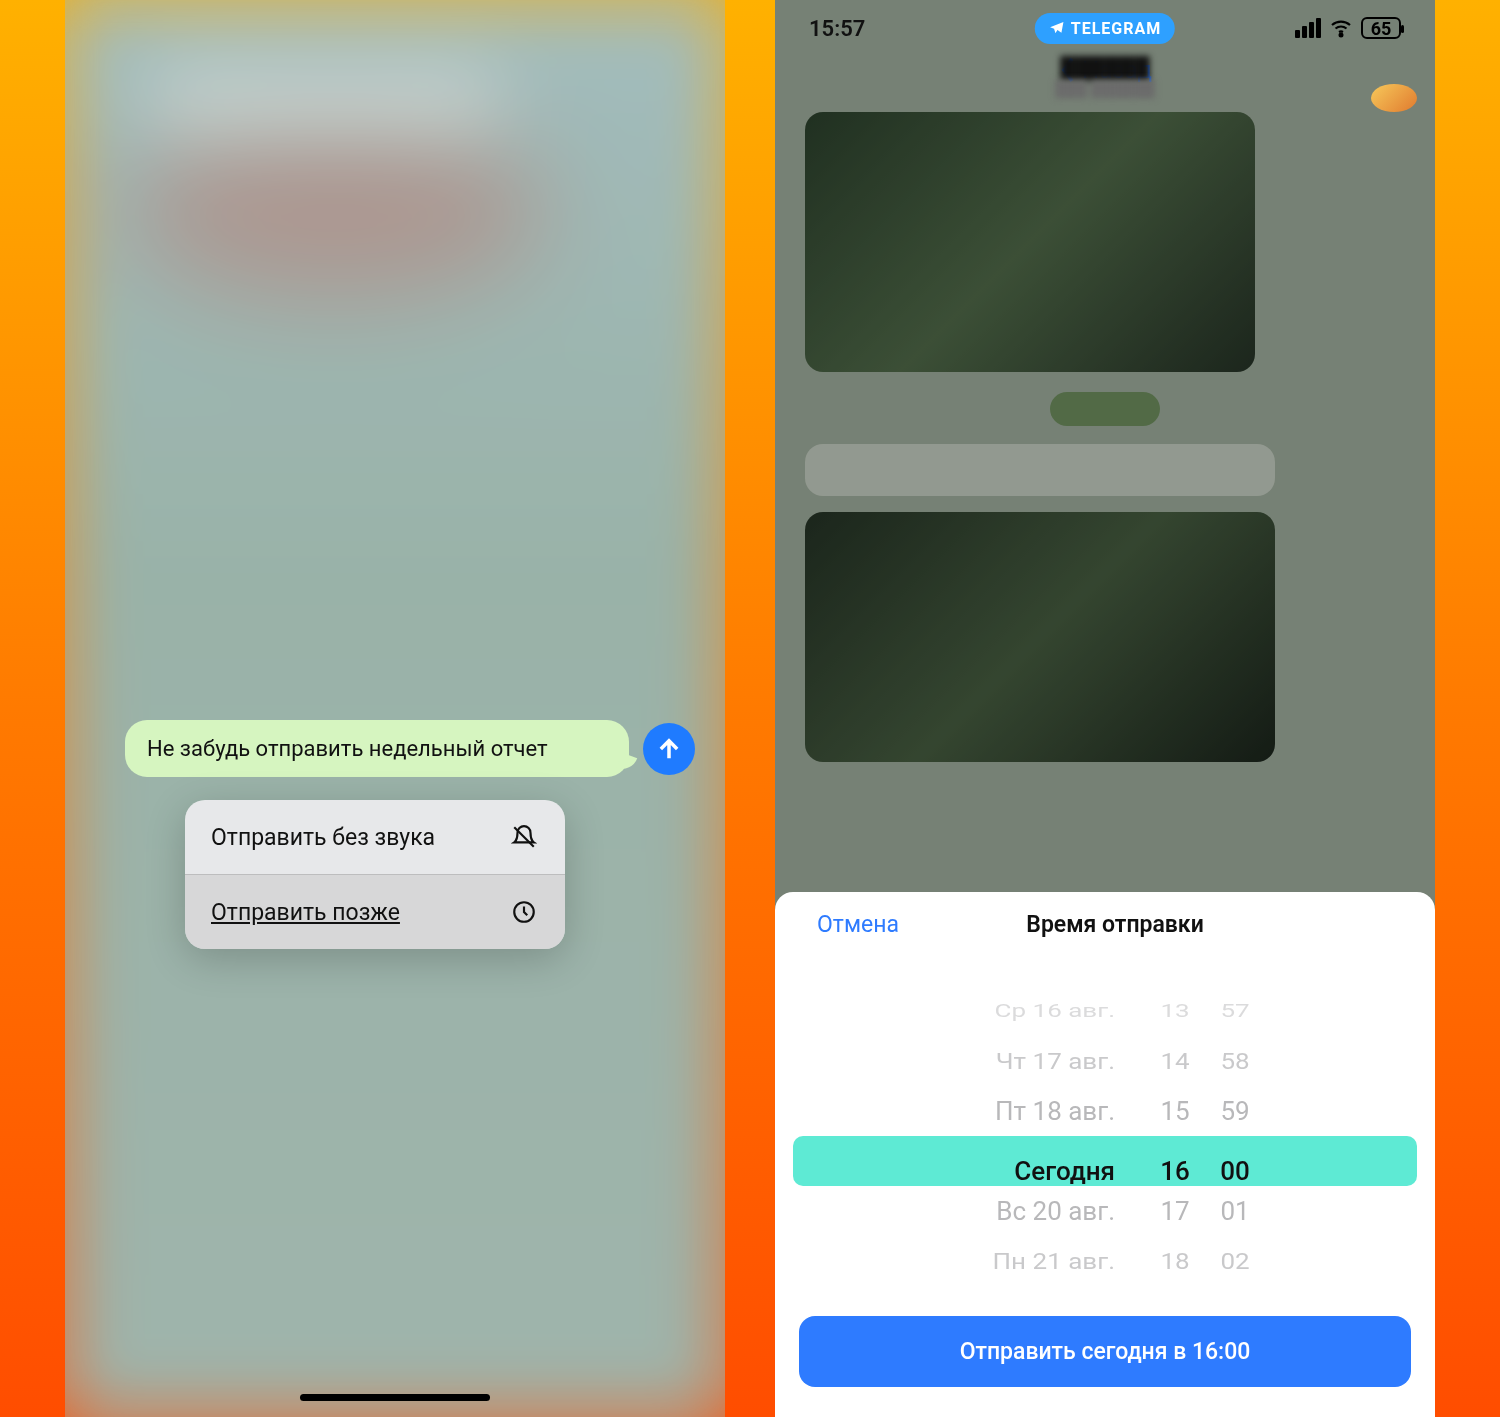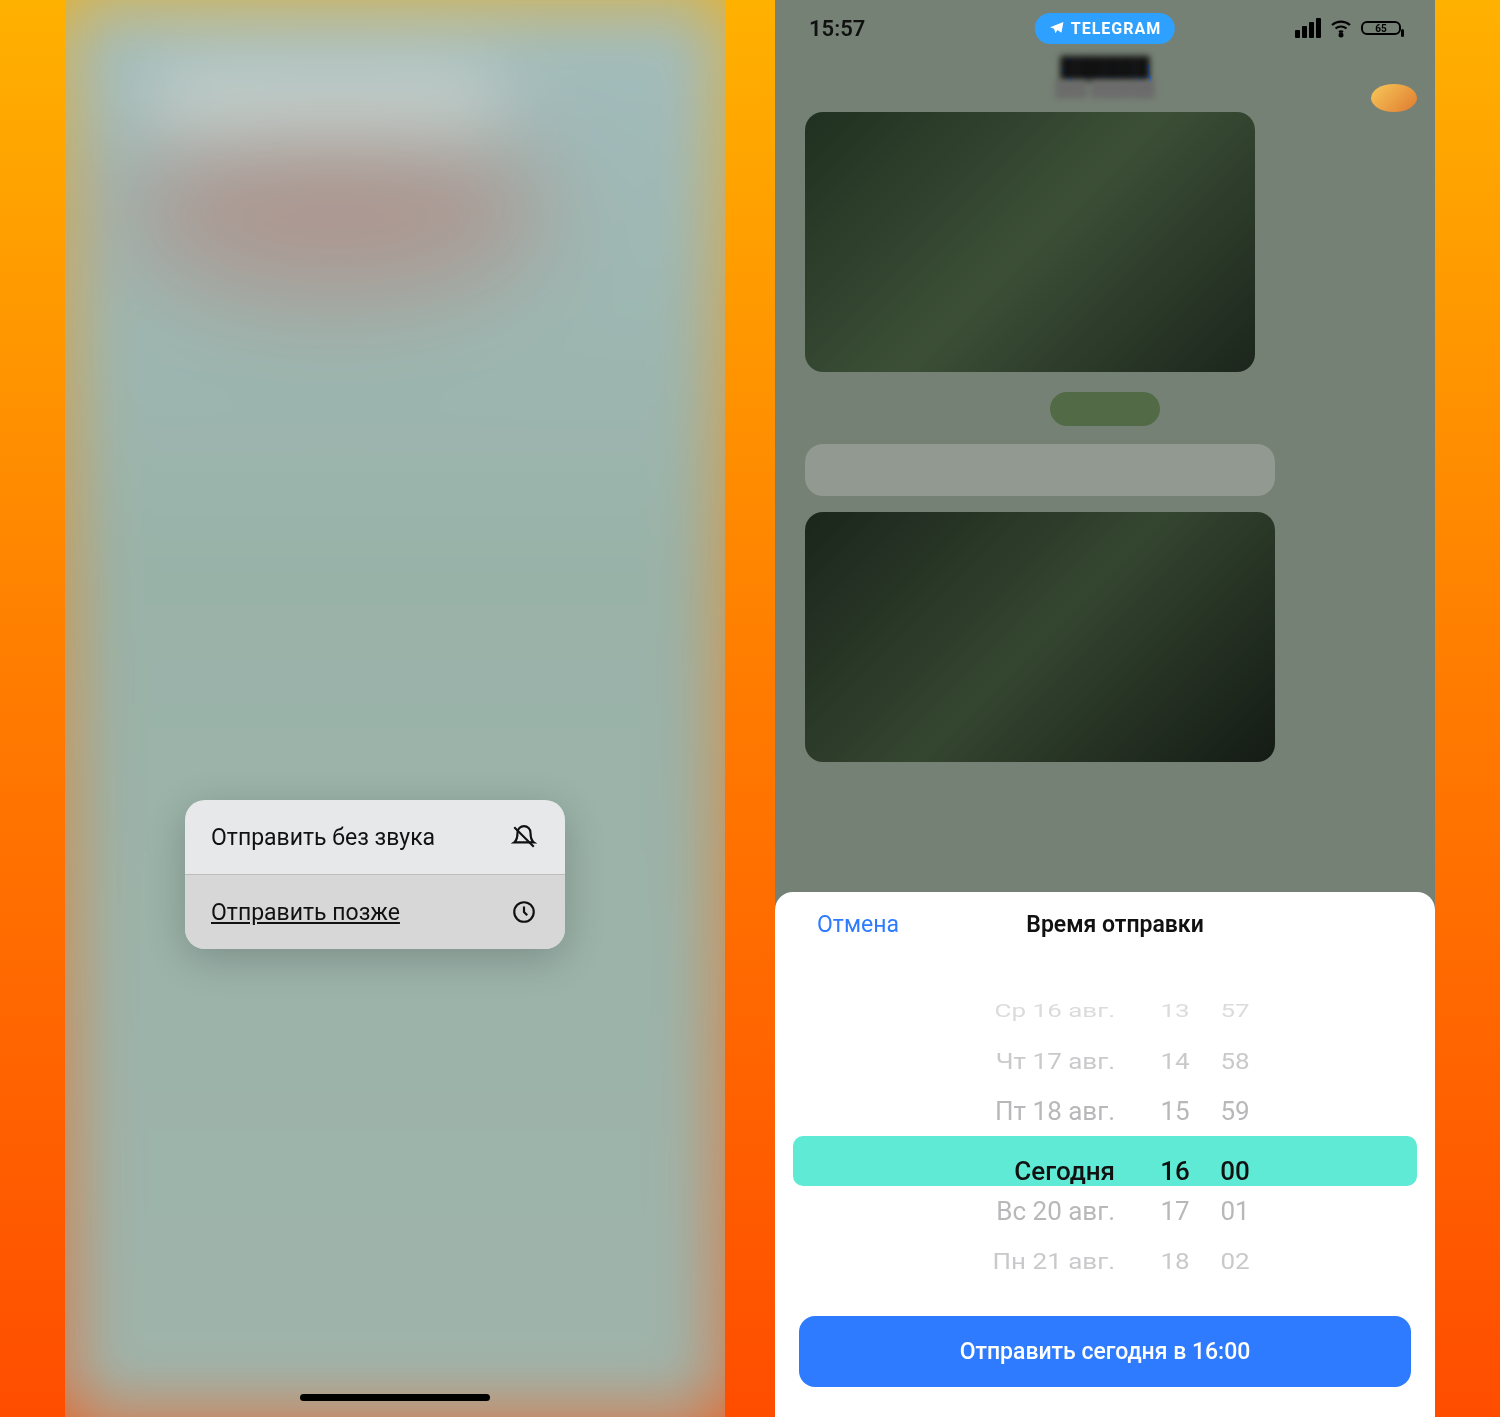--- a/index.html
+++ b/index.html
@@ -31,21 +31,21 @@
   .dim-overlay{ position:absolute; inset:0; background:rgba(0,0,0,0.35);}
   .status-bar{ position:relative; height:56px; display:flex; align-items:center; justify-content:space-between; padding:0 34px; z-index:5;}
   .status-time{ font-size:22px; font-weight:600; color:#111;}
   .tg-pill{ position:absolute; left:50%; transform:translateX(-50%); background:#2ea0ff; color:#fff; font-size:16px; font-weight:700; letter-spacing:1px; padding:6px 14px; border-radius:18px; display:flex; align-items:center; gap:6px;}
   .tg-pill svg{width:16px;height:16px;fill:#fff;}
   .status-icons{ display:flex; align-items:center; gap:8px;}
   .status-icons .sig{ display:flex; gap:2px; align-items:flex-end;}
   .status-icons .sig span{ width:5px; background:#000; border-radius:1px;}
   .status-icons .sig span:nth-child(1){height:8px;} .status-icons .sig span:nth-child(2){height:12px;} .status-icons .sig span:nth-child(3){height:16px;} .status-icons .sig span:nth-child(4){height:20px;}
   .status-icons svg.wifi{ width:24px; height:24px; }
-  .batt{ width:40px; height:14px; border:2px solid #000; border-radius:6px; position:relative; display:flex; align-items:center; justify-content:center; font-size:10px; font-weight:700;}
+  .batt{ width:40px; height:22px; border:2px solid #000; border-radius:6px; position:relative; display:flex; align-items:center; justify-content:center; font-size:18px; font-weight:700;}
   .batt::after{content:''; position:absolute; right:-5px; top:6px; width:3px; height:8px; background:#000; border-radius:2px;}
 
   .nav-bar{ position:relative; height:56px; display:flex; align-items:center; padding:0 18px; z-index:5;flex-direction:column;}
   .back-btn{ display:flex; align-items:center; gap:4px; color:#2e7bff; font-size:24px;}
   .back-btn svg{ width:20px; height:28px; stroke:#2e7bff; stroke-width:3.5; fill:none;}
   .chat-title-wrap{ position:absolute; left:50%; transform:translateX(-50%); text-align:center;}
   .chat-title{ font-size:21px; font-weight:600; color:#111; filter:blur(3px);}
   .chat-sub{ font-size:15px; color:#6b6b6b; filter:blur(3px);}
   .avatar{ width:46px; height:46px; border-radius:50%; background:linear-gradient(135deg,#f7c95b,#e07a2e); margin-left:auto;}
 
@@ -77,20 +77,30 @@
 <body>
 
 <div class="phone left">
   <div class="left-bg">
     <div class="splat1"></div>
       <div class="splat2"></div>
   </div>
   <div class="left-overlay"></div>
   <div class="left-content">
 
+    <div class="msg-row">
+      <div class="msg-bubble">
+        <span>Не забудь отправить недельный отчет</span>
+      </div>
+      <div class="send-btn">
+        <svg viewBox="0 0 24 24">
+            <path d="M12 20V5M5 12l7-7 7 7"></path>
+          </svg>
+      </div>
+    </div>
 
     <div class="ctx-menu">
       <div class="ctx-item">
         <span>Отправить без звука</span>
         <span class="ic">
           <svg viewBox="0 0 24 24" width="26" height="26" fill="none" stroke="#111" stroke-width="2">
               <path d="M18 8a6 6 0 10-12 0c0 7-3 9-3 9h18s-3-2-3-9"></path>
               <path d="M3 3l18 18"></path>
             </svg>
         </span>

